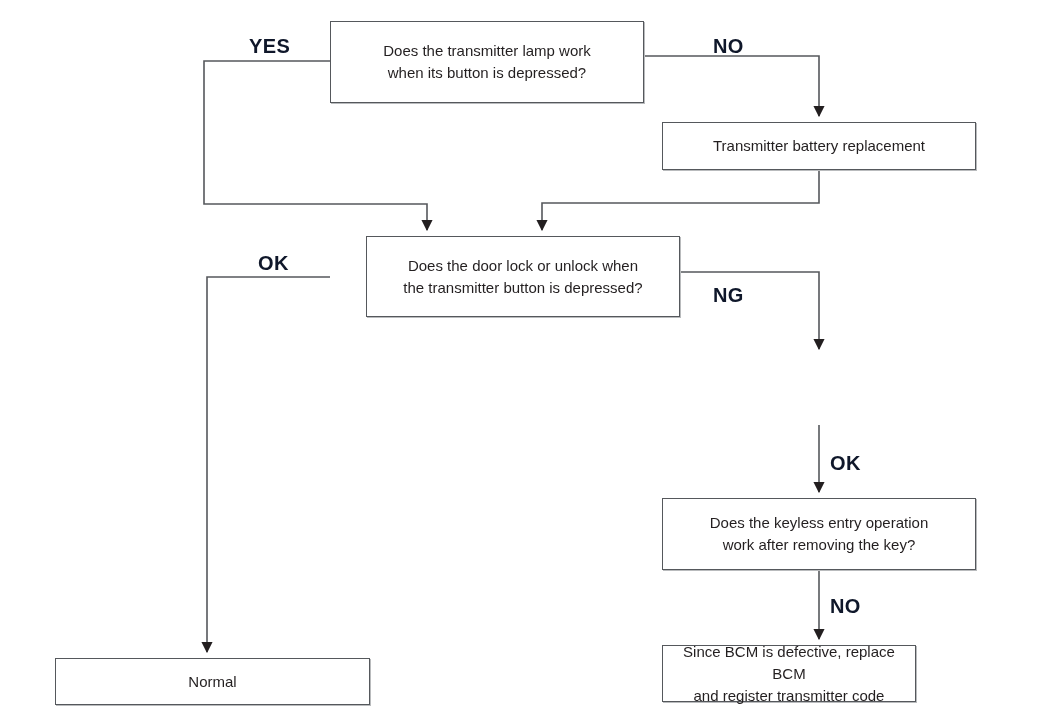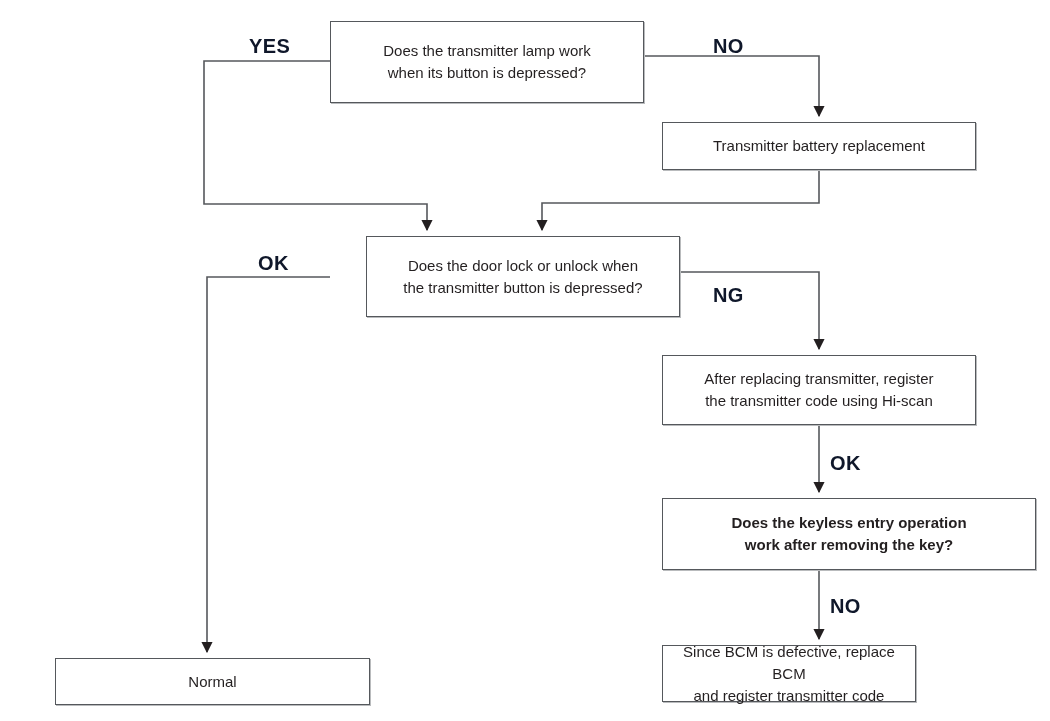--- a/index.html
+++ b/index.html
@@ -80,24 +80,22 @@
   </svg>
 
   <div class="node" style="left:662px; top:122px; width:314px; height:48px;">Transmitter battery replacement</div>
 
   <div class="node" style="left:330px; top:21px; width:314px; height:82px;">Does the transmitter lamp work
 when its button is depressed?</div>
 
   <div class="node" style="left:330px; top:236px; width:314px; height:81px;margin-left:36px;">Does the door lock or unlock when
 the transmitter button is depressed?</div>
 
-  <div class="node" style="left:662px; top:355px; width:314px; height:70px;">After replacing transmitter, register
-the transmitter code using Hi-scan</div>
 
-  <div class="node" style="left:662px; top:498px; width:374px; height:72px;font-weight:bold;">Does the keyless entry operation
+  <div class="node" style="left:662px; top:498px; width:314px; height:72px;">Does the keyless entry operation
 work after removing the key?</div>
 
   <div class="node" style="left:662px; top:645px; width:254px; height:57px;">Since BCM is defective, replace BCM
 and register transmitter code</div>
 
   <div class="node" style="left:55px; top:658px; width:315px; height:47px;">Normal</div>
 
   <div class="edge-label" style="left:249px; top:35px;">YES</div>
 
   <div class="edge-label" style="left:713px; top:35px;">NO</div>

